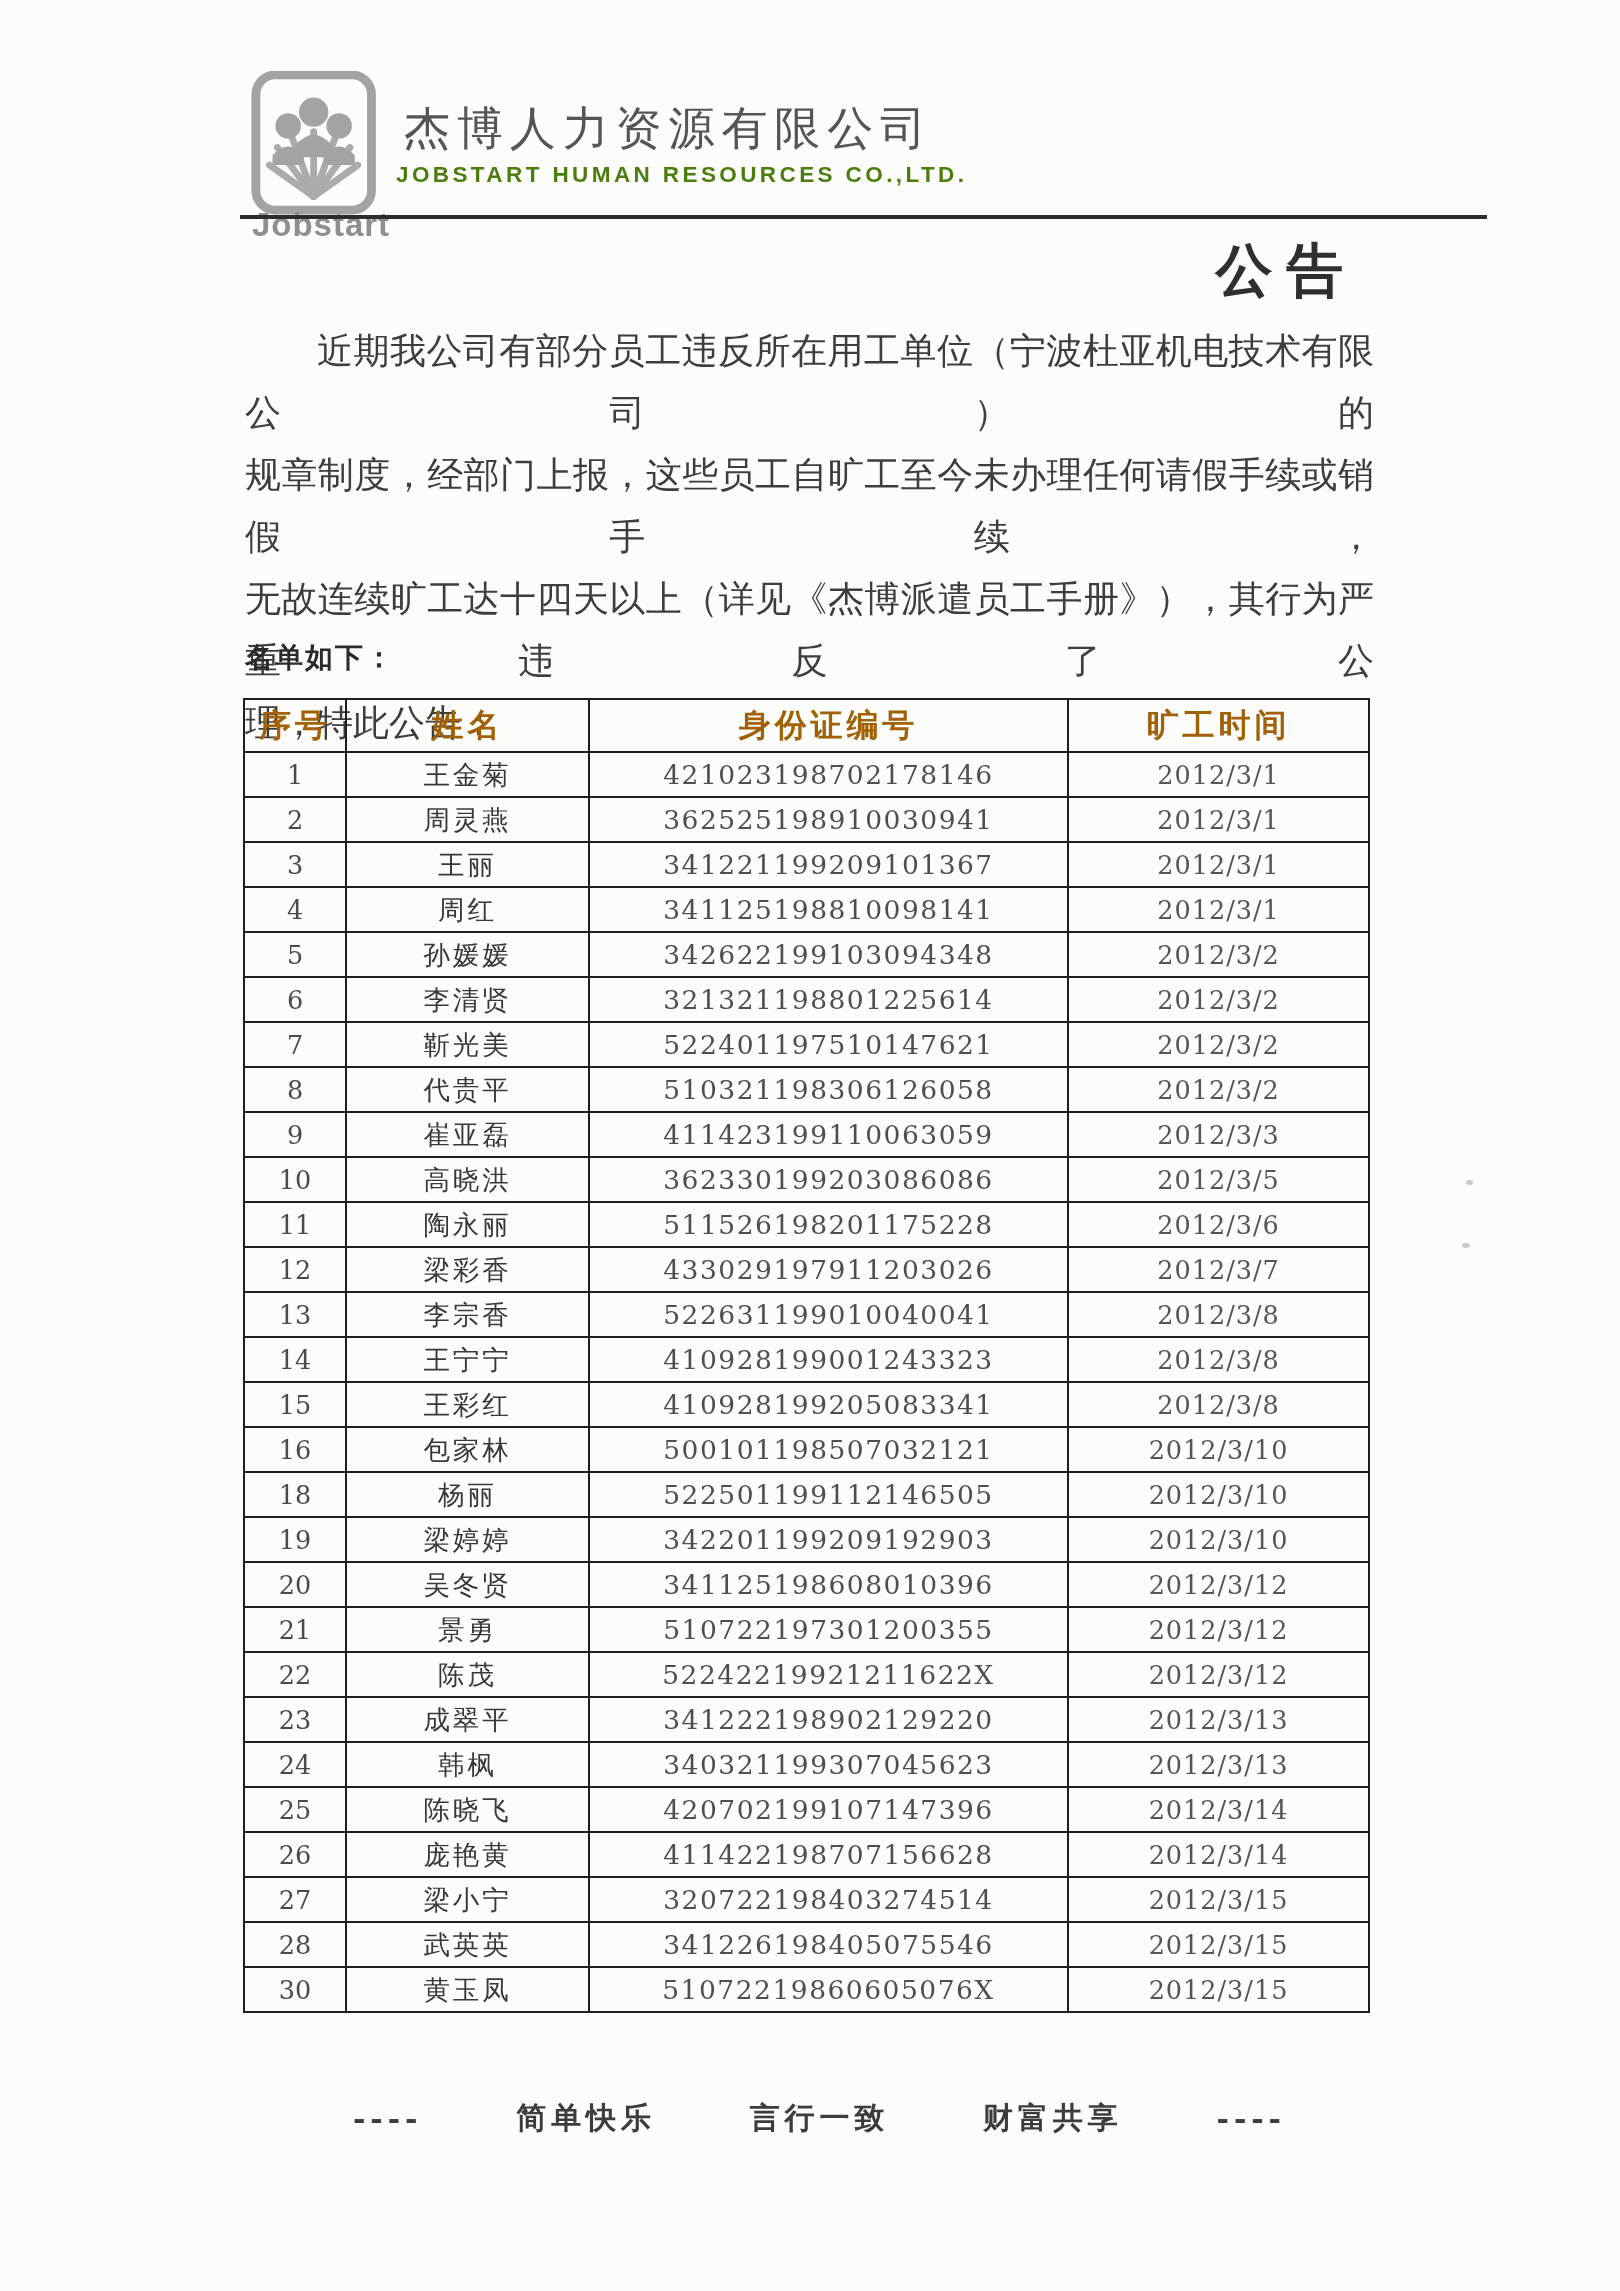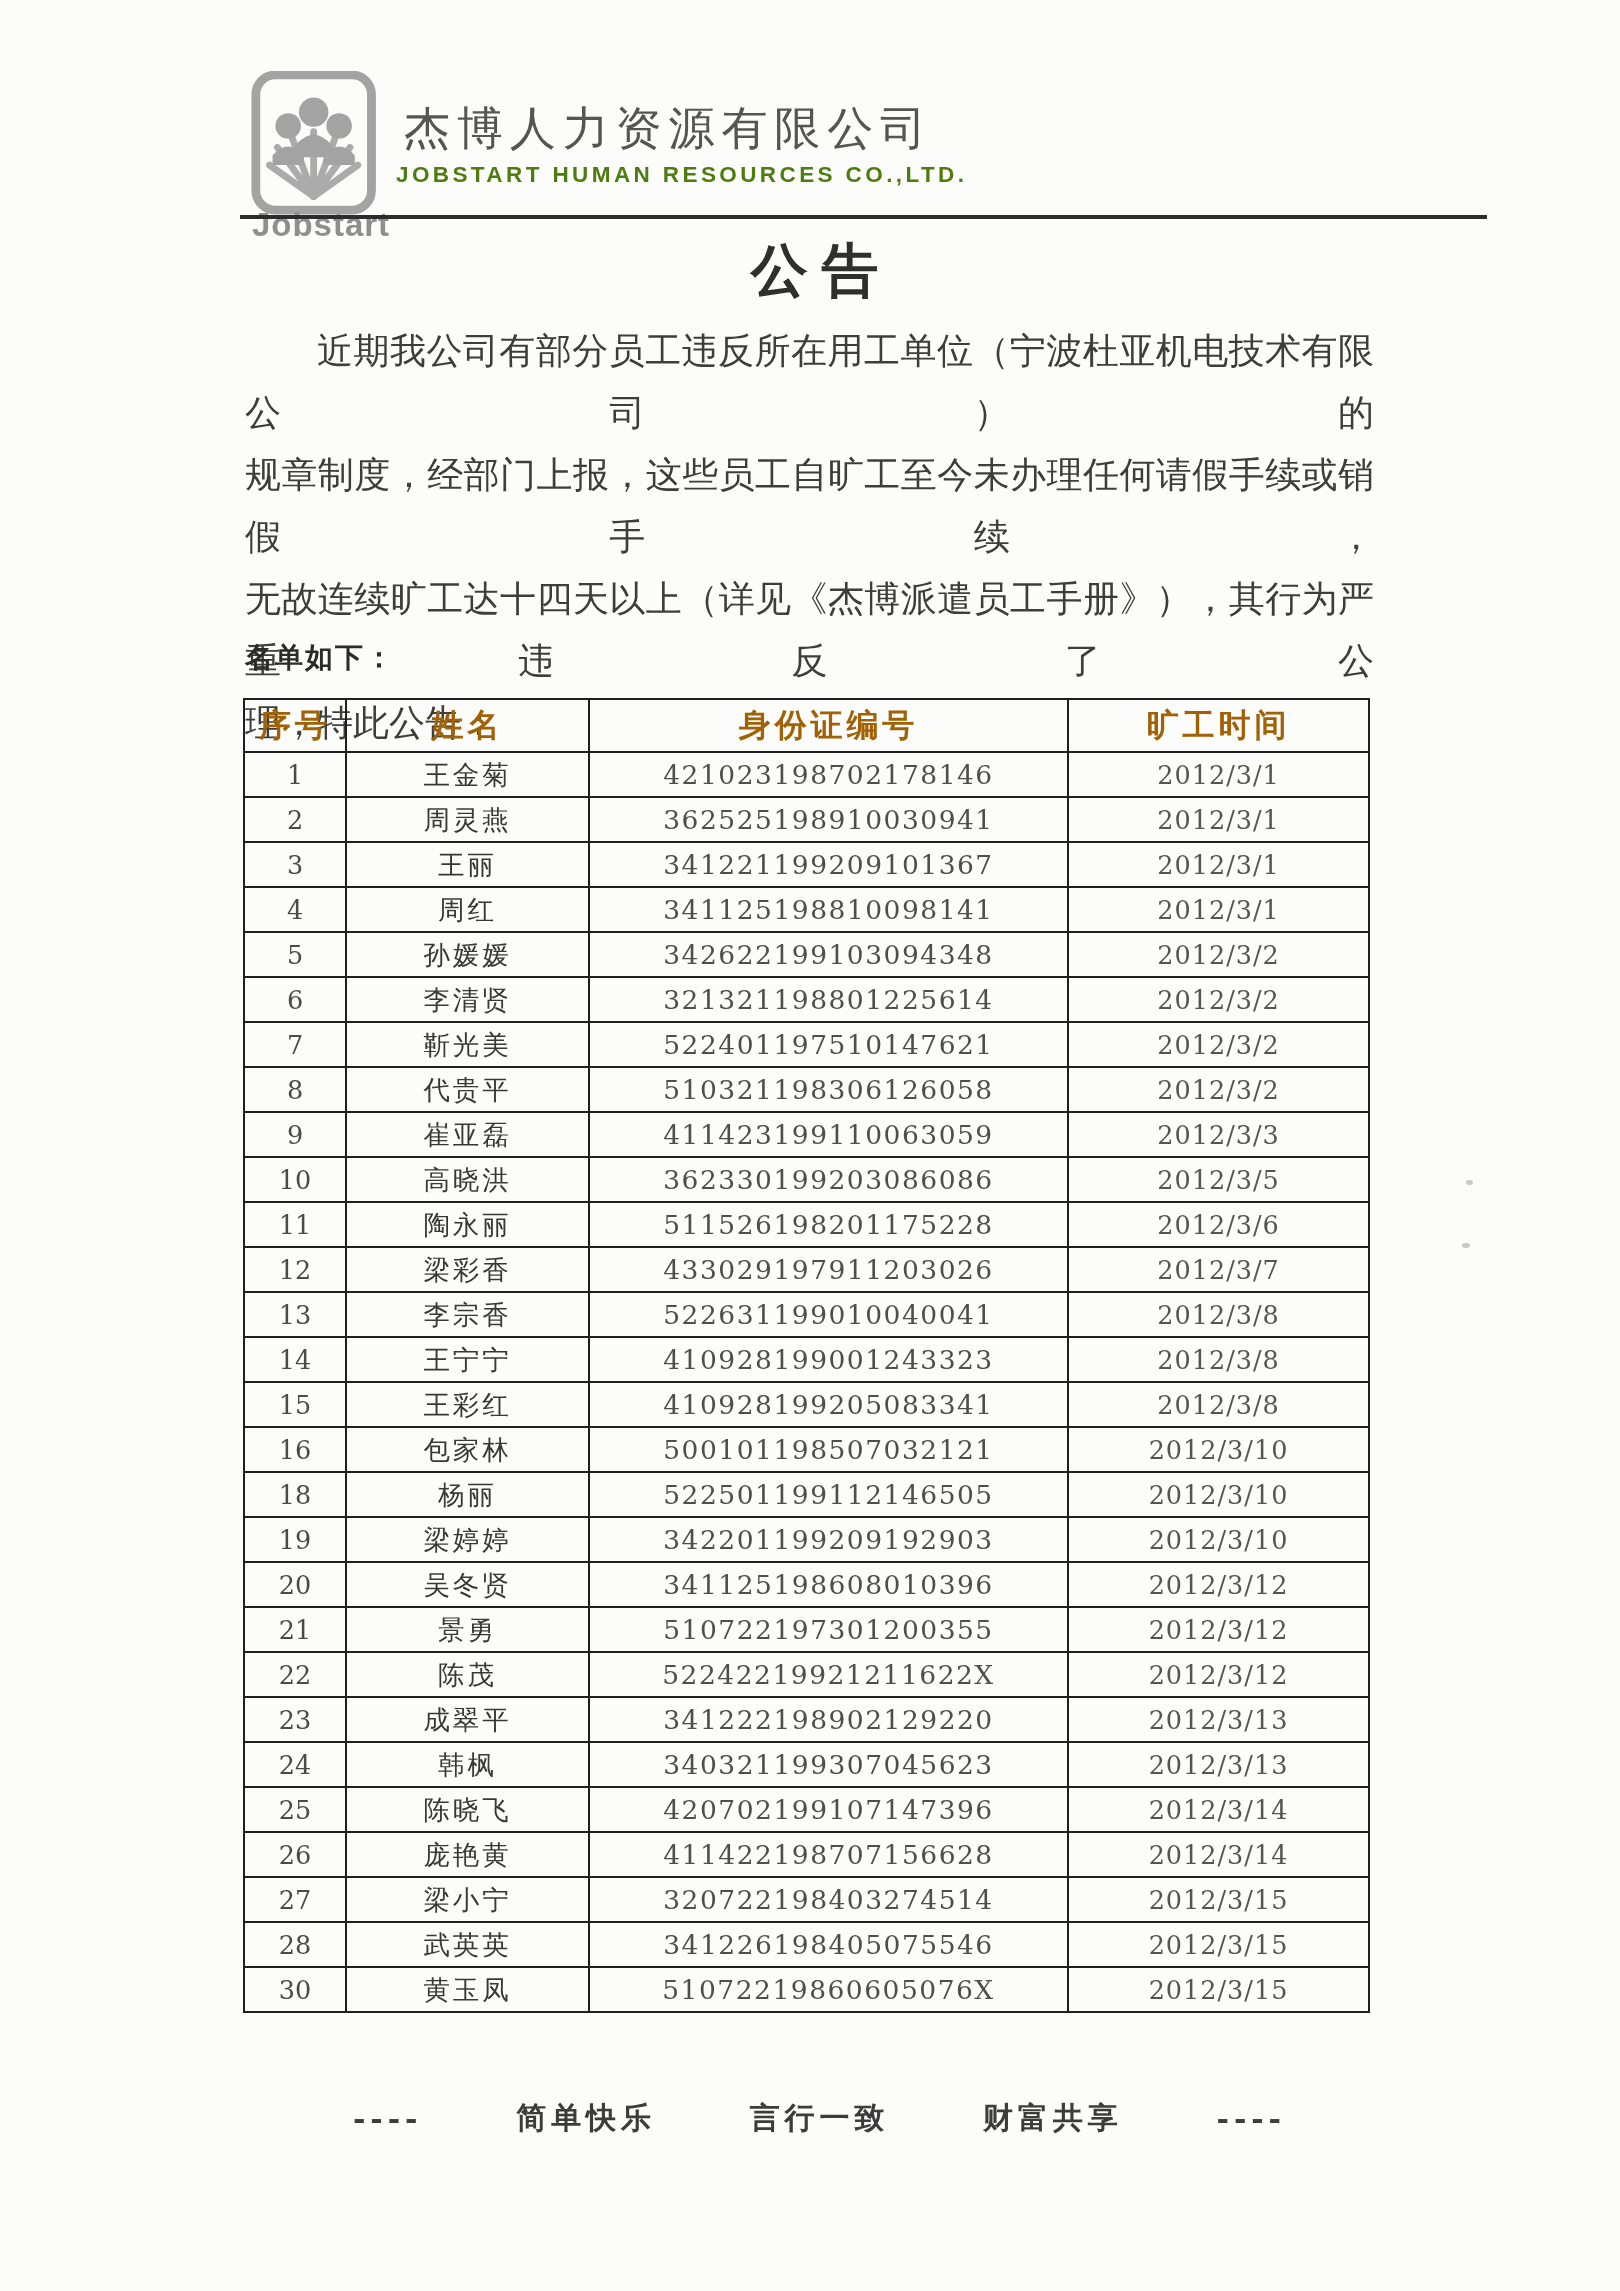--- a/index.html
+++ b/index.html
@@ -30,22 +30,22 @@
     font-family:"Liberation Sans","DejaVu Sans",sans-serif;
     font-size:22.5px;color:#4d7c0f;letter-spacing:3.4px;font-weight:bold;
   }
   .header-rule{
     position:absolute;left:240px;top:215px;width:1247px;height:3.9px;
     background:#2c2c2c;
   }
 
   
   .doc-title{
-    position:absolute;left:258px;top:233px;width:1127px;
-    text-align:center;
+    position:absolute;left:230px;top:233px;width:1127px;
+    text-align:right;
     font-size:57px;font-weight:600;letter-spacing:13.7px;color:#2f2f2f;
   }
 
   
   .body-para{
     position:absolute;left:245px;top:320px;width:1129px;
     font-size:36px;line-height:62px;color:#3d3d3d;
   }
   .para-line{text-align:justify;text-align-last:justify;}
   .para-line:first-child{text-indent:2em;}

